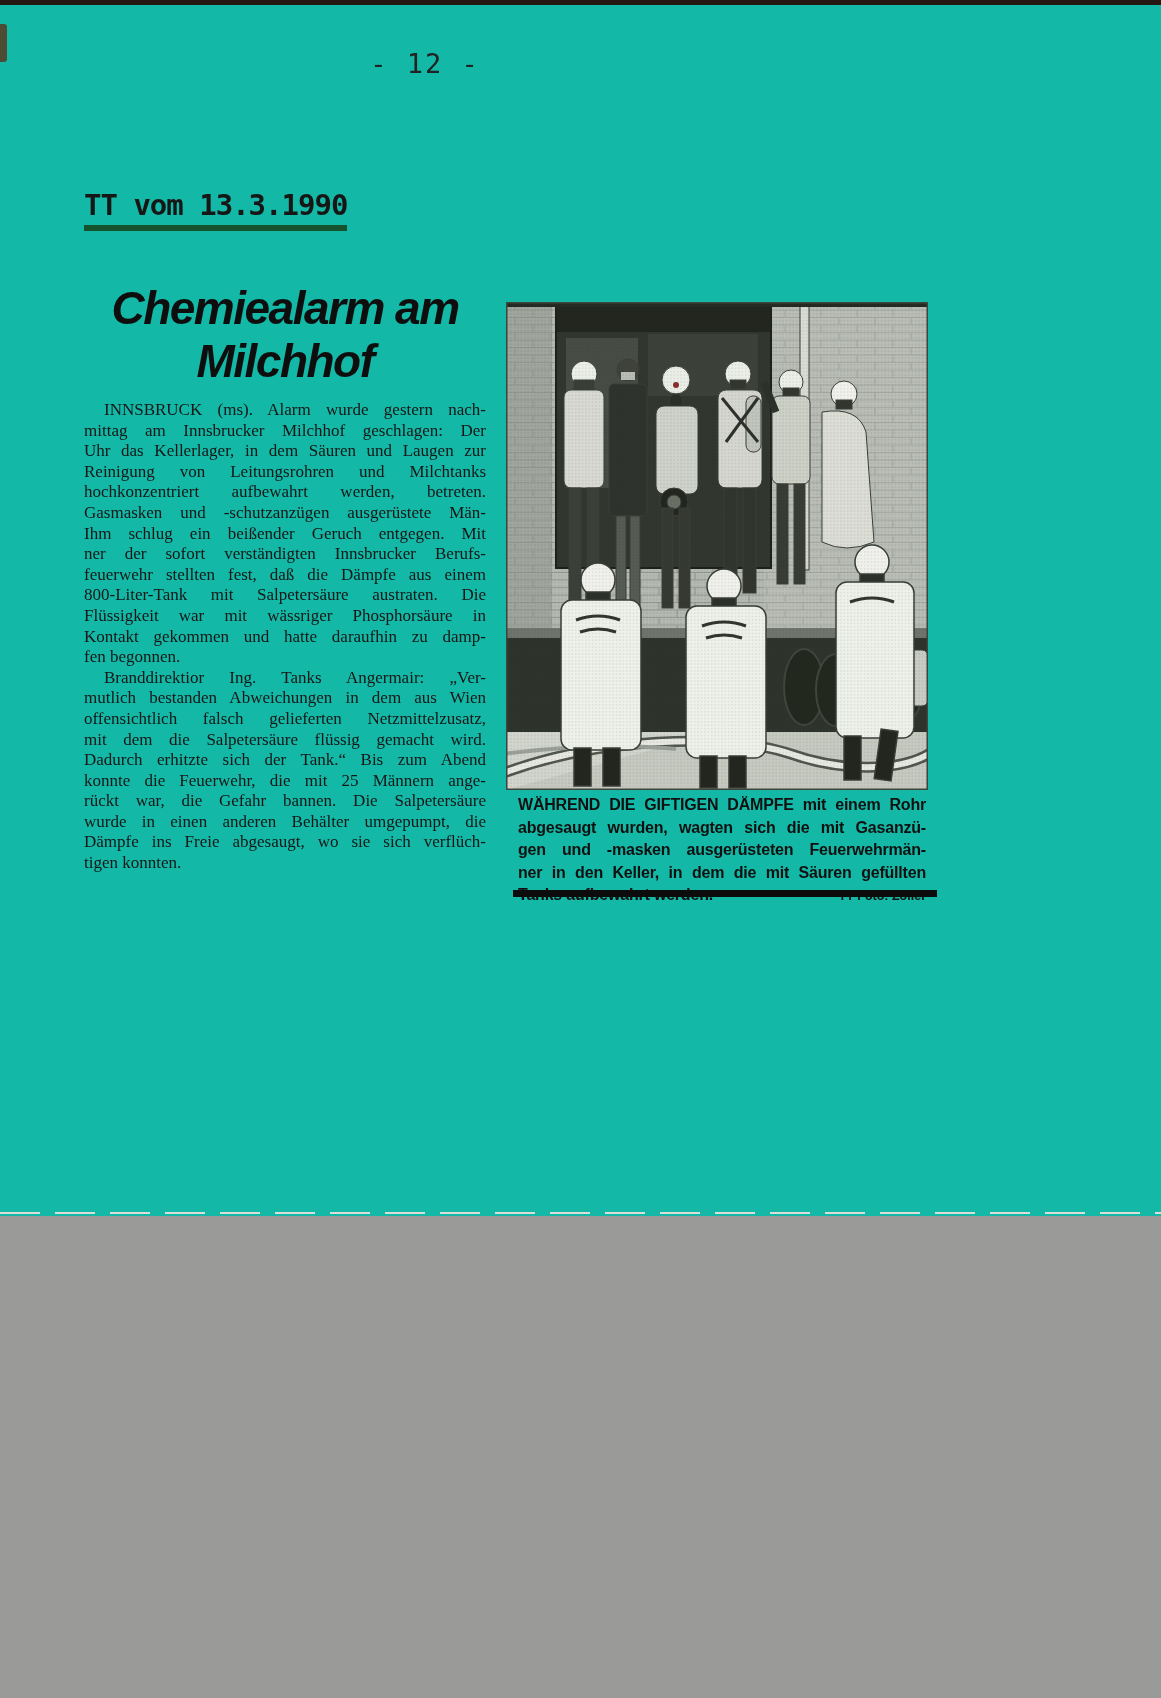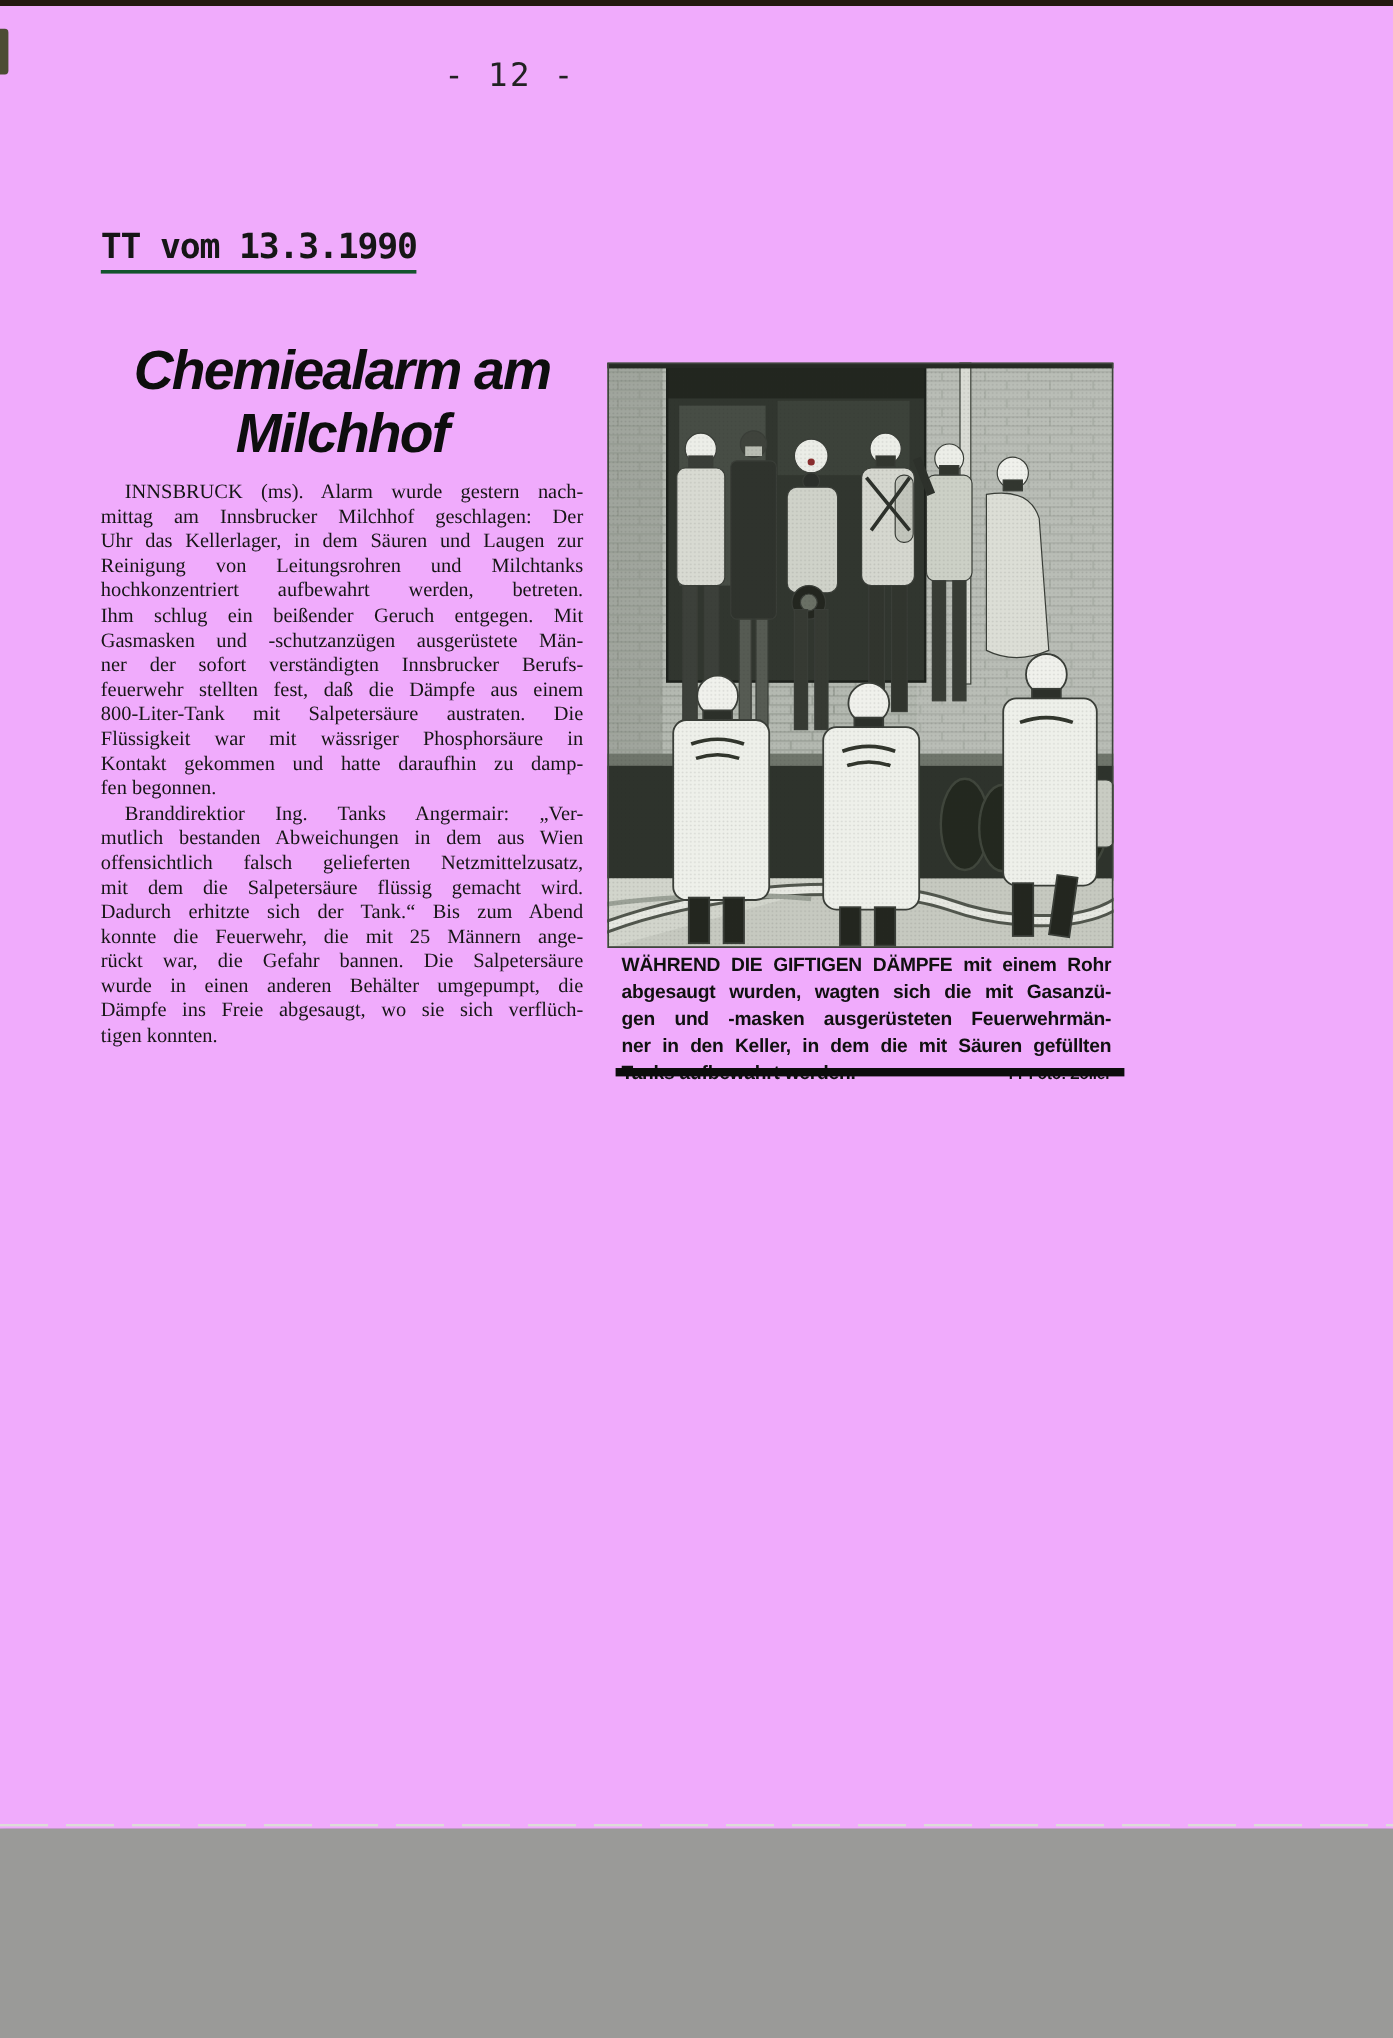--- a/index.html
+++ b/index.html
@@ -1,32 +1,32 @@
 <!DOCTYPE html>
 <html><head>
 <meta charset="utf-8">
 <style>
   html,body{margin:0;padding:0;background:#9a9a98;}
   .page{
-    position:relative;width:1161px;height:1524px;background:#f0abfc;
+    position:relative;width:1161px;height:1216px;background:#14b8a6;
     overflow:hidden;font-family:"Liberation Serif",serif;color:#161616;
     margin:0 auto;box-shadow:0 0 8px rgba(0,0,0,.4);
   }
   .scan-top-bar{position:absolute;top:0;left:0;width:100%;height:5px;background:#241810;}
   .scan-left-mark{position:absolute;top:24px;left:0;width:7px;height:38px;background:#4c4c34;border-radius:0 3px 3px 0;}
   .scan-bottom-line{position:absolute;left:0;bottom:2px;width:100%;height:2px;
     background:repeating-linear-gradient(90deg,#dcdcd8 0 40px,transparent 40px 55px);}
   .page-number{
     position:absolute;top:48px;left:350px;width:150px;text-align:center;
     font-family:"DejaVu Sans Mono",monospace;font-size:27px;color:#222;letter-spacing:2px;
   }
   .source-heading{
     position:absolute;top:188px;left:84px;
     font-family:"DejaVu Sans Mono",monospace;font-size:29px;font-weight:bold;
-    border-bottom:3px solid #14532d;padding-bottom:3px;letter-spacing:-1px;
+    border-bottom:6px solid #14532d;padding-bottom:3px;letter-spacing:-1px;
   }
   .headline{
     position:absolute;top:282px;left:84px;width:402px;text-align:center;
     font-family:"Liberation Sans",sans-serif;font-weight:800;font-size:46px;
     line-height:53px;letter-spacing:-1.5px;color:#0e0e0e;font-style:italic;
   }
   .body-col{position:absolute;top:400px;left:84px;width:402px;font-size:17px;line-height:20.6px;}
   .body-line{text-align:justify;text-align-last:justify;}
   .para .body-line:first-child{text-indent:20px;}
   .para .body-line:last-child{text-align-last:left;}
@@ -59,22 +59,22 @@
       <div class="headline-line">Milchhof</div>
     </div>
 
   <div class="body-col">
     <div class="para">
         <div class="body-line">INNSBRUCK (ms). Alarm wurde gestern nach-</div>
         <div class="body-line">mittag am Innsbrucker Milchhof geschlagen: Der</div>
         <div class="body-line">Uhr das Kellerlager, in dem Säuren und Laugen zur</div>
         <div class="body-line">Reinigung von Leitungsrohren und Milchtanks</div>
         <div class="body-line">hochkonzentriert aufbewahrt werden, betreten.</div>
+        <div class="body-line">Gasmasken und -schutzanzügen ausgerüstete Män-</div>
         <div class="body-line">Ihm schlug ein beißender Geruch entgegen. Mit</div>
-        <div class="body-line">Gasmasken und -schutzanzügen ausgerüstete Män-</div>
         <div class="body-line">ner der sofort verständigten Innsbrucker Berufs-</div>
         <div class="body-line">feuerwehr stellten fest, daß die Dämpfe aus einem</div>
         <div class="body-line">800-Liter-Tank mit Salpetersäure austraten. Die</div>
         <div class="body-line">Flüssigkeit war mit wässriger Phosphorsäure in</div>
         <div class="body-line">Kontakt gekommen und hatte daraufhin zu damp-</div>
         <div class="body-line">fen begonnen.</div>
       </div>
     <div class="para">
         <div class="body-line">Branddirektior Ing. Tanks Angermair: „Ver-</div>
         <div class="body-line">mutlich bestanden Abweichungen in dem aus Wien</div>

